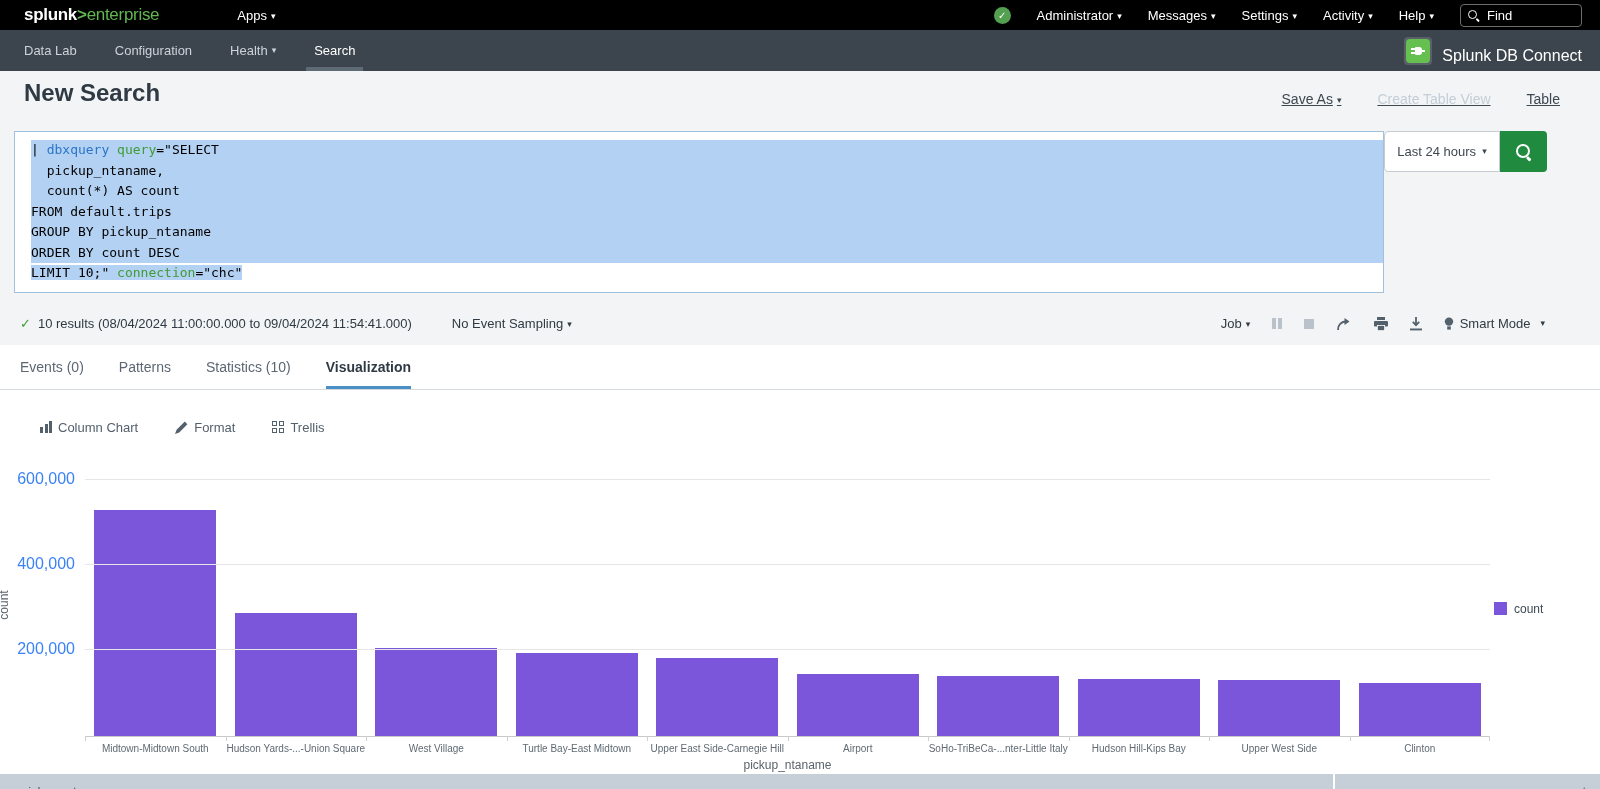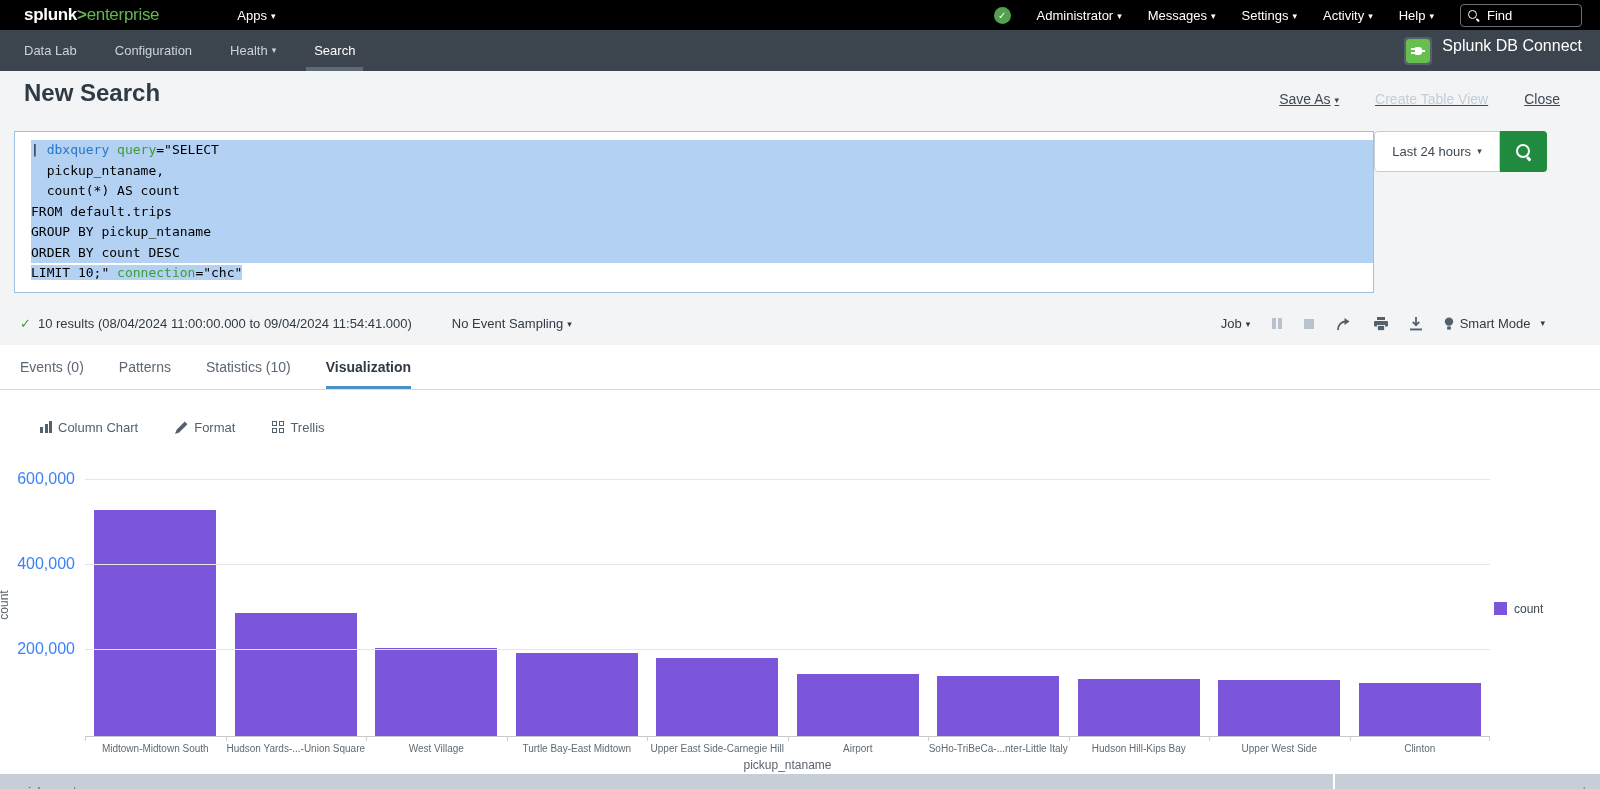--- a/index.html
+++ b/index.html
@@ -28,21 +28,21 @@
   .mag-sm { position:relative; width:13px; height:13px; flex:0 0 auto; }
   .mag-sm::before { content:""; position:absolute; left:1px; top:1px; width:7px; height:7px; border:1.6px solid #fff; border-radius:50%; }
   .mag-sm::after { content:""; position:absolute; left:9.5px; top:9.5px; width:4px; height:1.8px; background:#fff;
     transform:rotate(45deg); transform-origin:0 0; border-radius:1px; }
   
   .appbar { height:41px; background:#3c444d; display:flex; align-items:center; padding:0 18px 0 24px; }
   .app-item { position:relative; color:#ccd3da; font-size:13px; margin-right:38px; height:41px;
     display:flex; align-items:center; cursor:default; white-space:nowrap; }
   .app-item.active { color:#fff; }
   .app-item.active::after { content:""; position:absolute; left:-8px; right:-8px; bottom:0; height:4px; background:#5f6b74; }
-  .app-brand { margin-left:auto; display:flex; align-items:flex-start; gap:10px; }
+  .app-brand { margin-left:auto; display:flex; align-items:flex-end; gap:10px; }
   .dbx-outer { width:28px; height:28px; background:#596069; border-radius:4px; display:flex; align-items:center; justify-content:center; }
   .dbx-inner { width:24px; height:24px; background:#65c050; border-radius:4px; position:relative; }
   .plug { position:absolute; left:4px; top:4px; width:16px; height:16px; }
   .plug .pbody { position:absolute; left:5px; top:4px; width:7px; height:8px; background:#fff; border-radius:1px 3px 3px 1px; }
   .plug .p1 { position:absolute; left:1px; top:5.5px; width:4px; height:2px; background:#fff; }
   .plug .p2 { position:absolute; left:1px; top:9px; width:4px; height:2px; background:#fff; }
   .plug .stem { position:absolute; left:12px; top:7.2px; width:3px; height:2px; background:#fff; }
   .app-name { color:#fff; font-size:16px; white-space:nowrap; }
   
   .page-header { background:#f2f4f5; padding:8px 40px 16px 24px; display:flex; align-items:flex-end; }
@@ -53,21 +53,21 @@
   .search-row { background:#f2f4f5; padding:8px 53px 10px 14px; display:flex; align-items:flex-start; }
   .editor { flex:1; background:#fff; border:1px solid #9fc1dd; min-height:160px;
     font-family:"DejaVu Sans Mono","Liberation Mono",monospace; font-size:13px; line-height:20.5px;
     color:#000; padding:8px 0 8px 16px; }
   .qline { white-space:pre; }
   .sel-full { background:#b3d1f2; }
   .sel-inline { background:#b3d1f2; }
   .tok-kw { color:#2a76c9; }
   .tok-opt { color:#3f9c35; }
   .tok-t { color:#000; }
-  .timerange { width:126px; height:41px; background:#fff; border:1px solid #c6ccd2; border-radius:4px 0 0 4px;
+  .timerange { width:116px; height:41px; background:#fff; border:1px solid #c6ccd2; border-radius:4px 0 0 4px;
     display:flex; align-items:center; justify-content:center; font-size:13px; color:#3e4852; gap:2px; }
   .search-btn { width:47px; height:41px; background:#208b3f; border:none; border-radius:0 4px 4px 0;
     display:flex; align-items:center; justify-content:center; cursor:pointer; }
   .mag-lg { position:relative; width:18px; height:18px; }
   .mag-lg::before { content:""; position:absolute; left:1px; top:1px; width:10px; height:10px; border:2.4px solid #fff; border-radius:50%; }
   .mag-lg::after { content:""; position:absolute; left:13px; top:13px; width:5px; height:2.6px; background:#fff;
     transform:rotate(45deg); transform-origin:0 0; border-radius:1px; }
   
   .results-bar { background:#f2f4f5; height:42px; display:flex; align-items:center; padding:0 55px 0 20px;
     font-size:13px; color:#2f3a44; }
@@ -167,21 +167,21 @@
     </div>
     <div class="app-name">Splunk DB Connect</div>
   </div>
 </div>
 
 <div class="page-header">
   <div class="page-title">New Search</div>
   <div class="header-links">
     <div><span>Save As</span><span class="caret">▾</span></div>
     <div class="link-disabled">Create Table View</div>
-    <div>Close</div>
+    <div>Table</div>
   </div>
 </div>
 
 <div class="search-row">
   <div class="editor">
       <div class="qline sel-full"><span class="tok-t">| </span><span class="tok-kw">dbxquery</span><span class="tok-t"> </span><span class="tok-opt">query</span><span class="tok-t">="SELECT</span></div>
       <div class="qline sel-full"><span class="tok-t">  pickup_ntaname,</span></div>
       <div class="qline sel-full"><span class="tok-t">  count(*) AS count</span></div>
       <div class="qline sel-full"><span class="tok-t">FROM default.trips</span></div>
       <div class="qline sel-full"><span class="tok-t">GROUP BY pickup_ntaname</span></div>

